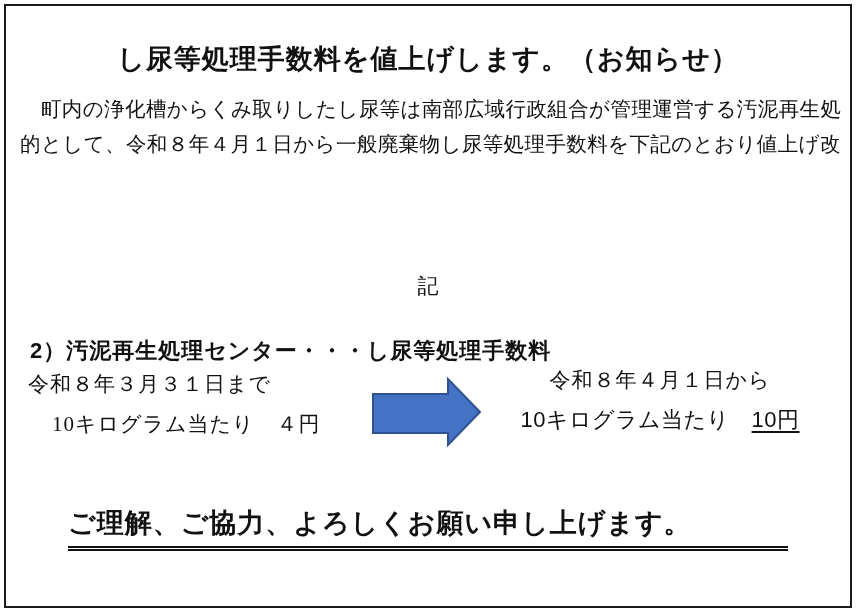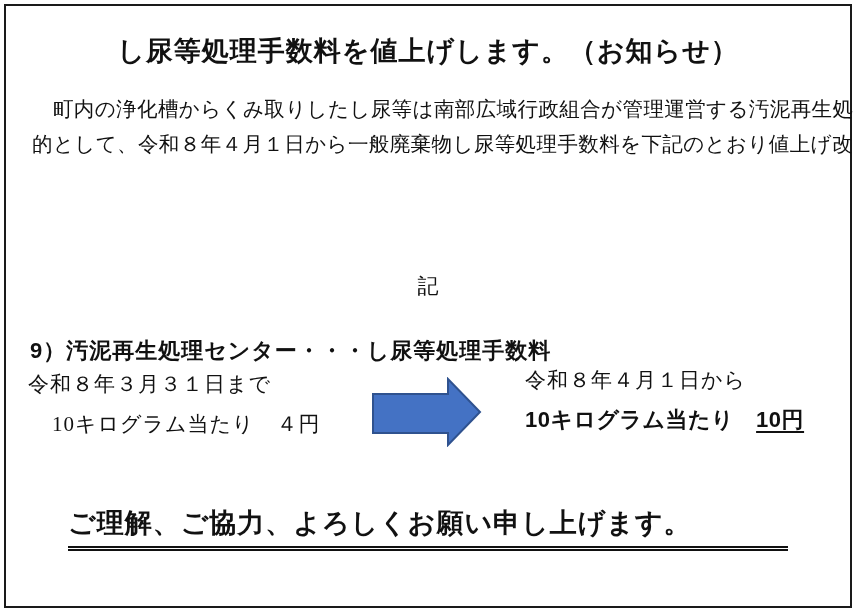--- a/index.html
+++ b/index.html
@@ -5,28 +5,28 @@
   * { margin: 0; padding: 0; box-sizing: border-box; }
   html, body { width: 856px; height: 612px; background: #ffffff; overflow: hidden; }
   body { position: relative; font-family: "Liberation Serif", serif; color: #111111; }
 
   .border-frame {
     position: absolute; left: 4px; top: 4px; right: 4px; bottom: 4px;
     border: 2px solid #1a1a1a; pointer-events: none;
   }
 
   .doc-title {
-    position: absolute; top: 33px; left: 0; width: 856px;
+    position: absolute; top: 41px; left: 0; width: 856px;
     text-align: center;
     font-family: "Liberation Sans", "DejaVu Sans", sans-serif;
     font-weight: bold; font-size: 27px; letter-spacing: 1px;
   }
 
   .body-paragraph {
-    position: absolute; top: 92px; left: 32px; right: 24px;
+    position: absolute; top: 92px; left: 20px; right: 24px;
     font-family: "Liberation Serif", "DejaVu Serif", serif;
     font-size: 20.5px; line-height: 35px; letter-spacing: 0.4px;
   }
   .body-paragraph .para-line { white-space: nowrap; }
 
   .record-marker {
     position: absolute; top: 272px; left: 0; width: 856px;
     text-align: center; font-size: 21px;
     font-family: "Liberation Serif", "DejaVu Serif", serif;
   }
@@ -43,29 +43,29 @@
     font-size: 21px; letter-spacing: 1px;
   }
   .before-rate {
     margin-top: 12px; padding-left: 24px;
     font-family: "Liberation Serif", "DejaVu Serif", serif;
     font-size: 21px; letter-spacing: 1px; white-space: nowrap;
   }
 
   .arrow-wrap { position: absolute; left: 372px; top: 377px; width: 110px; height: 70px; }
 
-  .after-block { position: absolute; left: 525px; top: 366px; width: 320px; }
+  .after-block { position: absolute; left: 500px; top: 366px; width: 320px; text-align: center; }
   .after-period {
     font-family: "Liberation Serif", "DejaVu Serif", serif;
     font-size: 21px; letter-spacing: 1px;
   }
   .after-rate {
     margin-top: 11px;
     font-family: "Liberation Sans", "DejaVu Sans", sans-serif;
-    font-weight: bold; font-size: 22px; letter-spacing: 0.5px; white-space: nowrap;
+    font-weight: normal; font-size: 22px; letter-spacing: 0.5px; white-space: nowrap;
   }
   .after-rate .underlined {
     text-decoration: underline;
     text-underline-offset: 4px;
     text-decoration-thickness: 2px;
   }
   .rate-gap { display: inline-block; width: 22px; }
 
   .closing-wrap {
     position: absolute; top: 505px; left: 68px; width: 720px;
@@ -85,21 +85,21 @@
 
 <h1 class="doc-title">し尿等処理手数料を値上げします。（お知らせ）</h1>
 
 <div class="body-paragraph">
   <div class="para-line">　町内の浄化槽からくみ取りしたし尿等は南部広域行政組合が管理運営する汚泥再生処</div>
   <div class="para-line">的として、令和８年４月１日から一般廃棄物し尿等処理手数料を下記のとおり値上げ改</div>
 </div>
 
 <div class="record-marker">記</div>
 
-<div class="section-heading">9）汚泥再生処理センター・・・し尿等処理手数料</div>
+<div class="section-heading">2）汚泥再生処理センター・・・し尿等処理手数料</div>
 
 <div class="before-block">
   <div class="before-period">令和８年３月３１日まで</div>
   <div class="before-rate">
     <span>10キログラム当たり</span><span class="rate-gap"></span><span>４円</span>
   </div>
 </div>
 
 <div class="arrow-wrap">
   <svg width="110" height="70" viewBox="0 0 110 70" xmlns="http://www.w3.org/2000/svg">

